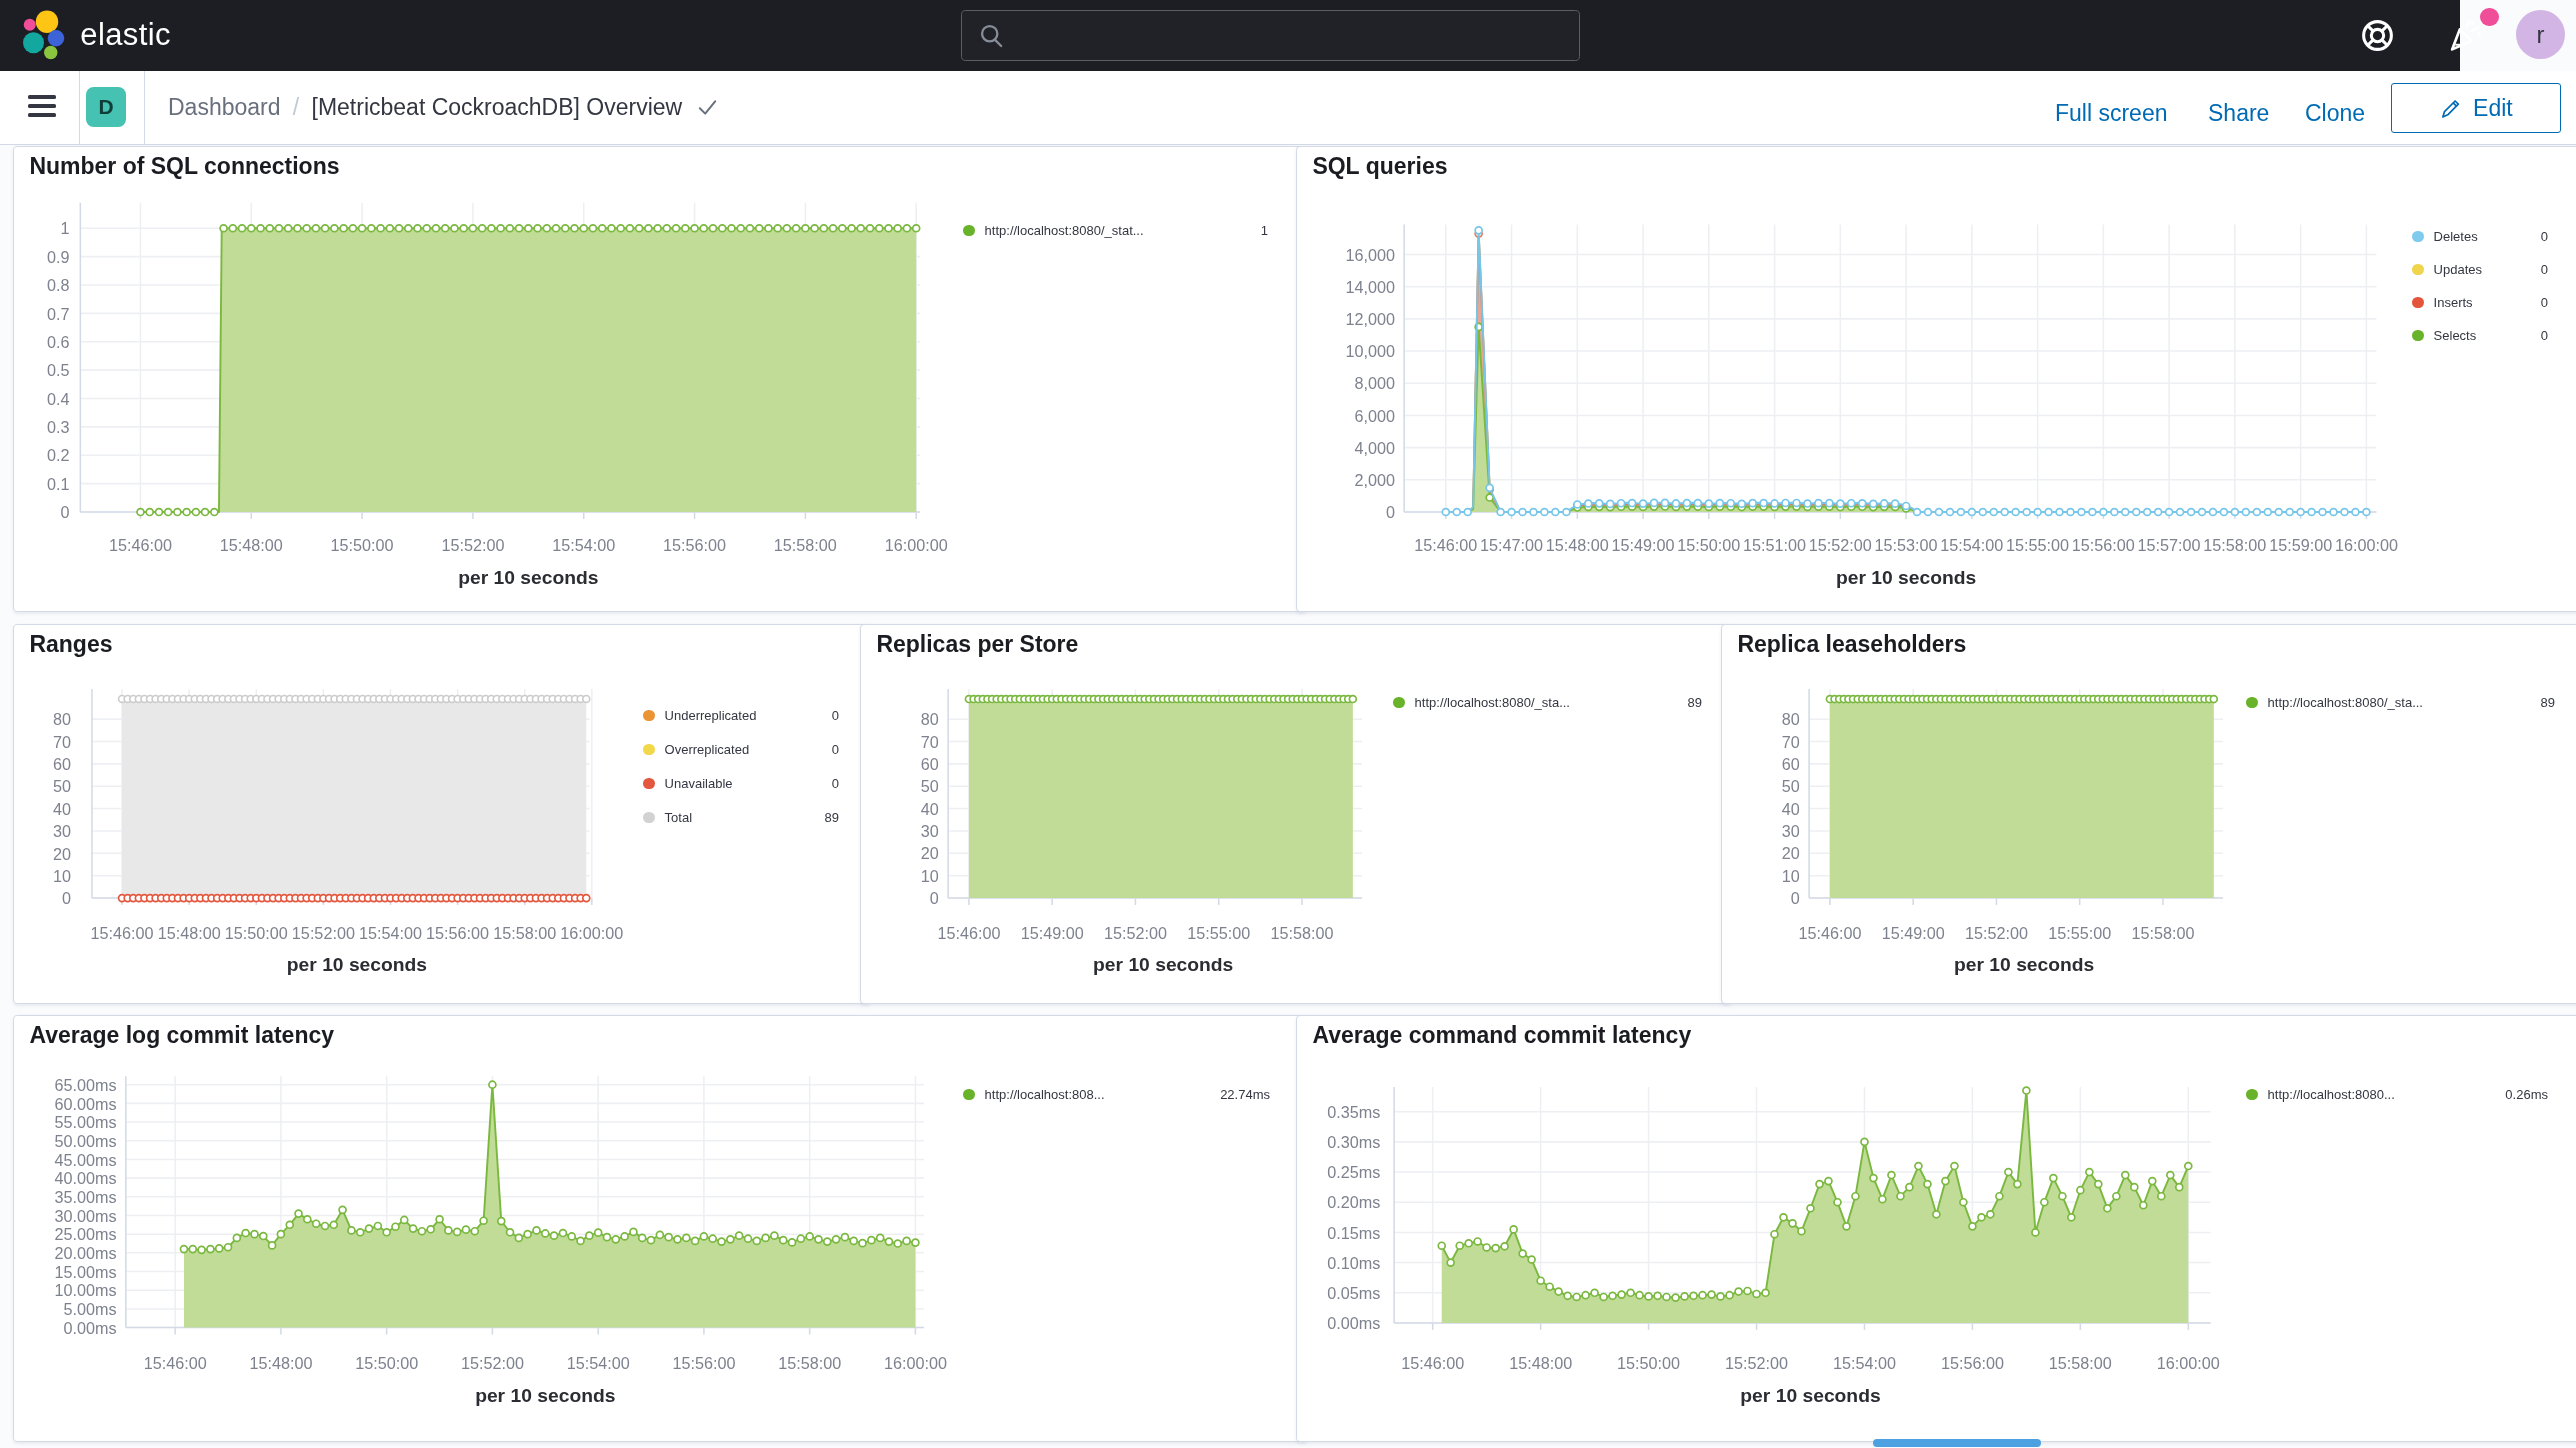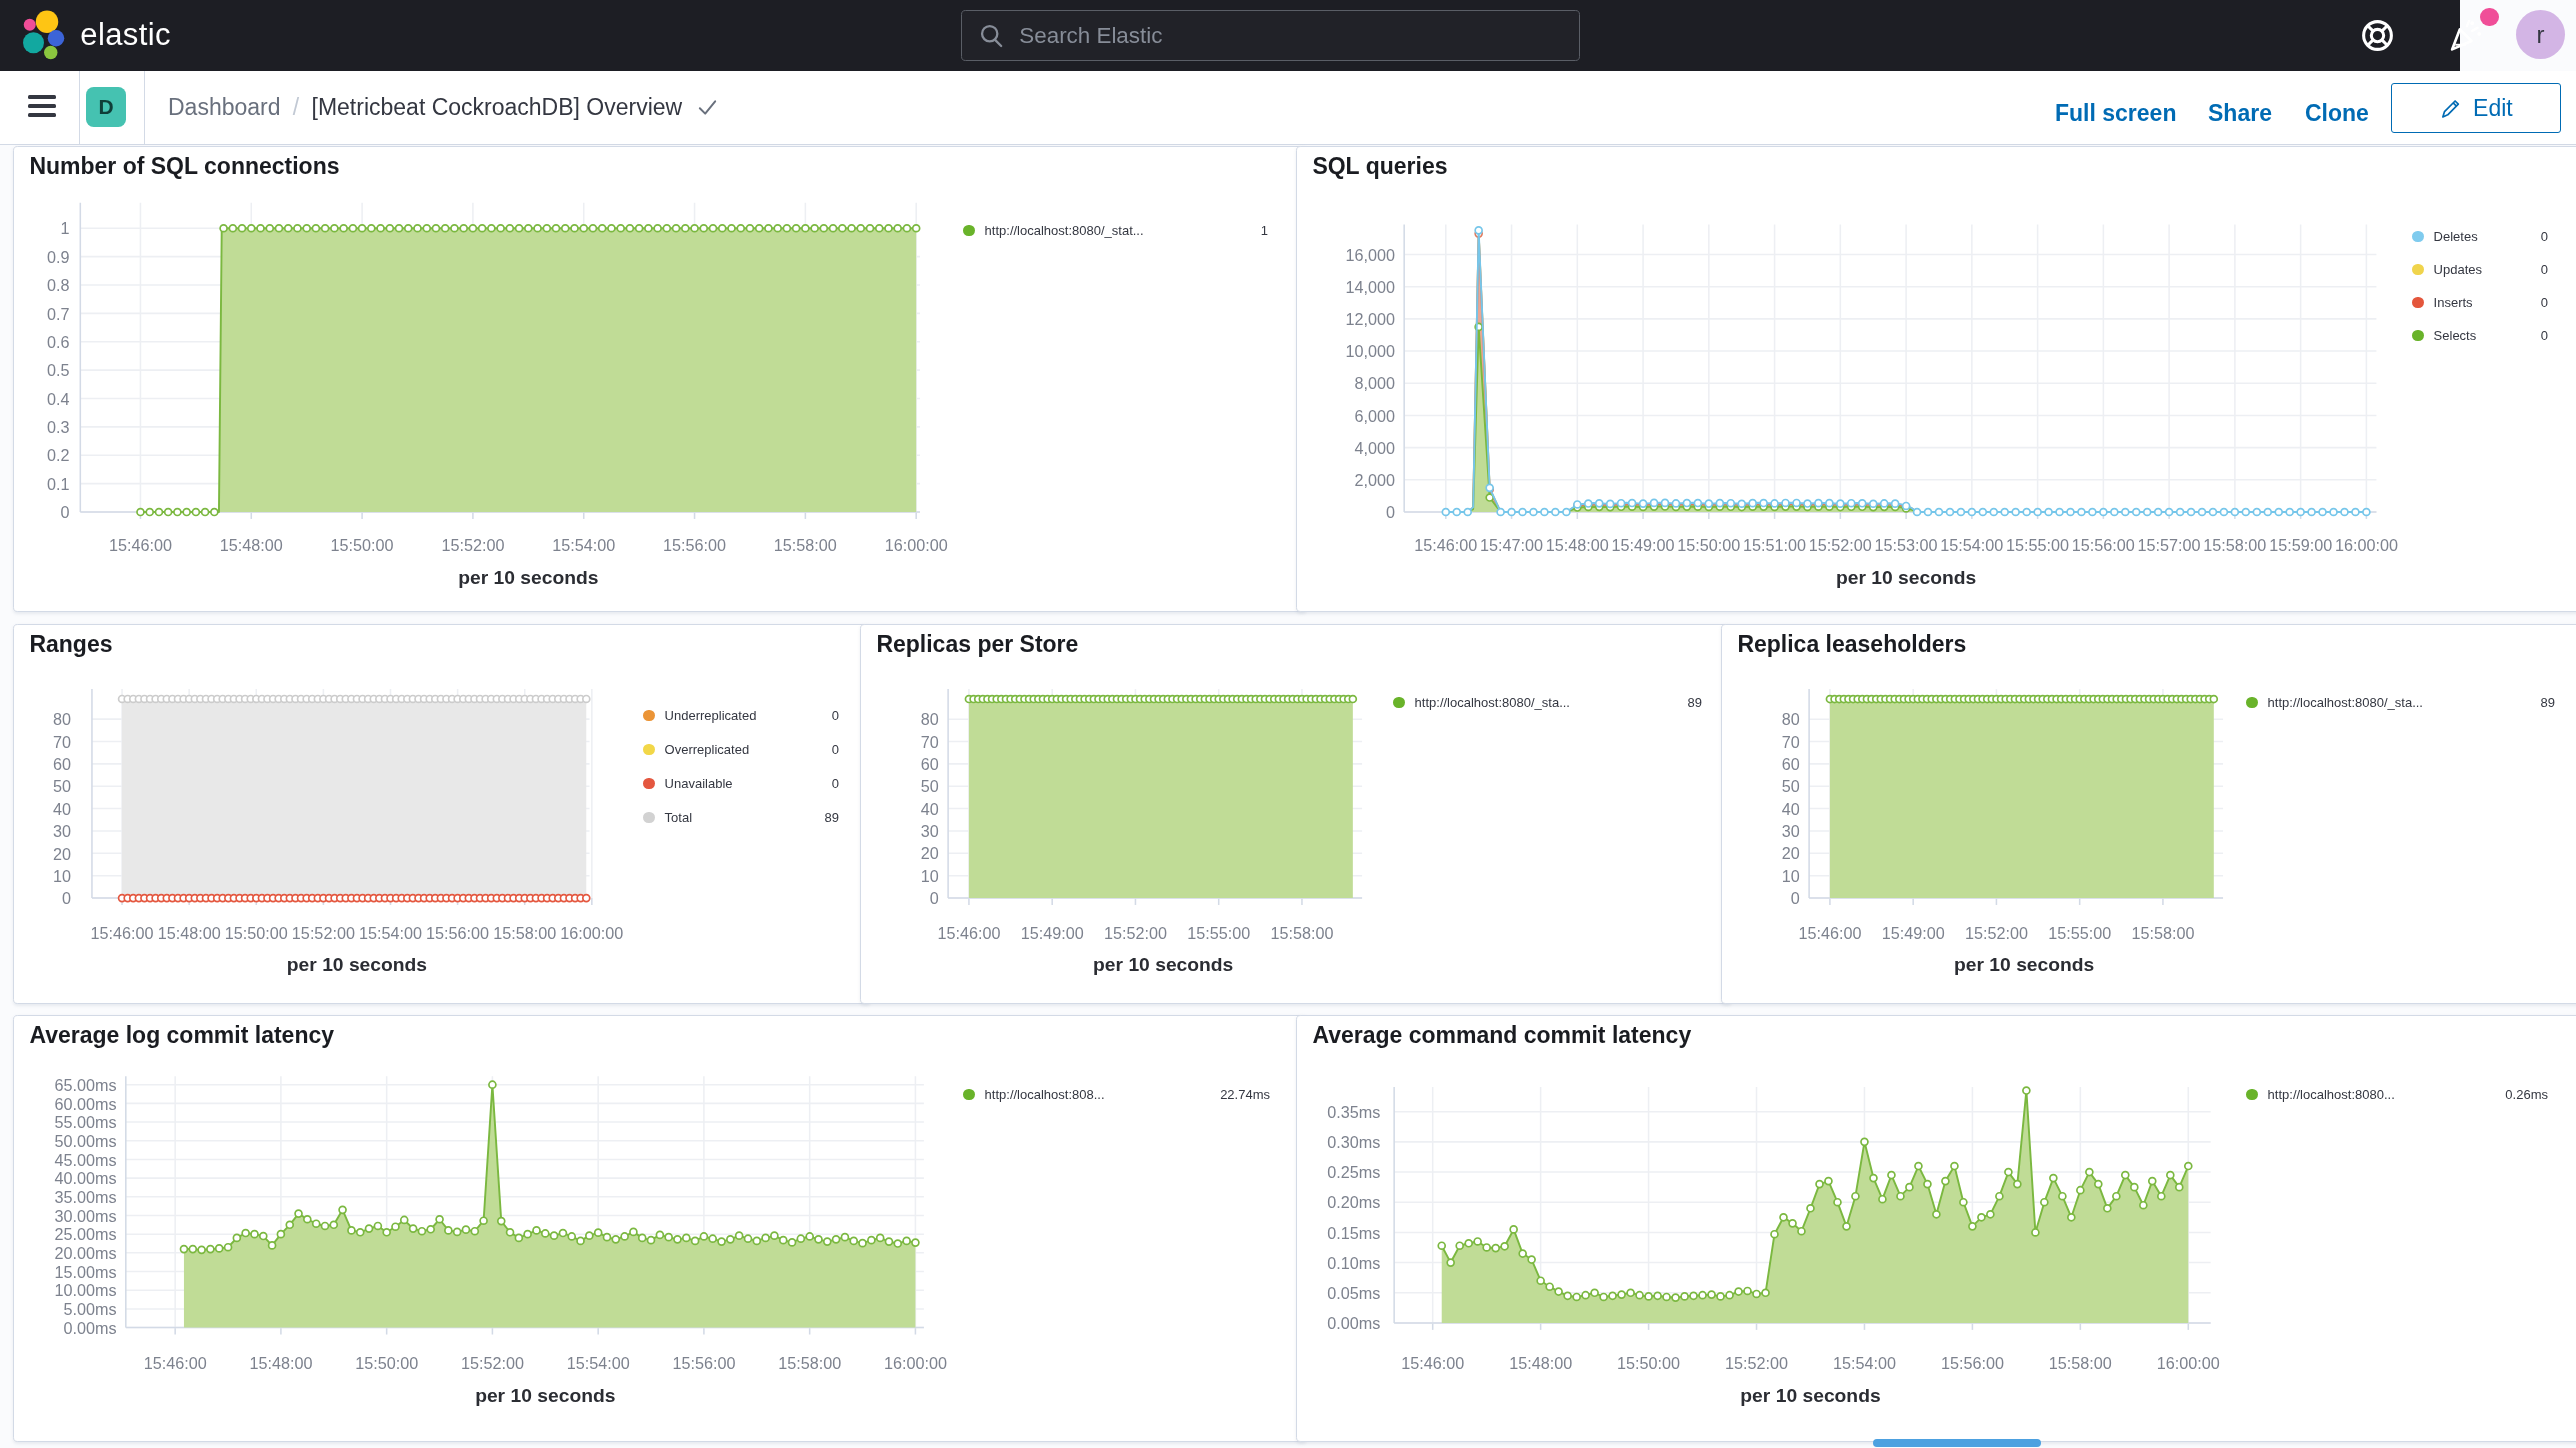--- a/index.html
+++ b/index.html
@@ -19,21 +19,21 @@
   .nav{position:absolute;left:0;top:71px;width:2576px;height:73px;background:#fff;border-bottom:0.8px solid #d3dae6;}
   .vsep{position:absolute;top:0;bottom:0;width:0.8px;background:#d3dae6;}
   .burger{position:absolute;left:28px;top:18.5px;width:35px;height:35px;cursor:pointer;}
   .burger i{display:block;width:28px;height:3.9px;background:#343741;border-radius:1.5px;margin:5.4px 0;}
   .space-badge{position:absolute;left:86px;top:16px;width:40px;height:40px;border-radius:7.7px;background:#45c2b1;color:#0f3e38;font-weight:700;font-size:21px;display:flex;align-items:center;justify-content:center;}
   .crumbs{position:absolute;left:168px;top:0;height:72px;display:flex;align-items:center;font-size:23px;}
   .crumb-root{color:#69707d;}
   .crumb-sep{color:#c2c9d4;margin:0 12.3px;}
   .crumb-title{color:#343741;font-weight:500;}
   .check-ic{margin-left:14px;}
-  .navlink{position:absolute;top:0;height:84px;display:flex;align-items:center;color:#006bb4;font-size:23px;font-weight:700;cursor:pointer;}
+  .navlink{position:absolute;top:0;height:84px;display:flex;align-items:center;color:#006bb4;font-size:23px;font-weight:400;cursor:pointer;}
   .edit-btn{position:absolute;left:2391px;top:12.3px;width:168px;height:48px;border:0.8px solid #006bb4;border-radius:3px;color:#006bb4;font-size:23px;font-weight:500;display:flex;align-items:center;justify-content:center;background:#fff;cursor:pointer;}
   .edit-btn svg{margin-right:10.8px;}
   
   .panel{position:absolute;background:#fff;border:0.8px solid #d3dae6;border-radius:4.6px;box-shadow:0 1.5px 3.1px rgba(152,162,179,.18);padding-left:22px;}
   .ptitle{position:absolute;left:15.4px;top:6.2px;margin:0;font-size:23px;font-weight:700;color:#1a1c21;white-space:nowrap;}
   svg.chart{position:absolute;left:0;top:0;}
   .tick{font-size:21px;fill:#7d828e;font-family:"Liberation Sans","DejaVu Sans",sans-serif;}
   .xlabel{font-size:25px;font-weight:700;fill:#2b2d33;font-family:"Liberation Sans","DejaVu Sans",sans-serif;}
   .legend-item{position:absolute;display:flex;align-items:center;font-size:13px;color:#343741;white-space:nowrap;cursor:pointer;}
   .legend-dot{width:11.6px;height:11.6px;border-radius:50%;margin-right:10px;flex:none;}
@@ -54,21 +54,20 @@
         <circle cx="18" cy="45" r="14" fill="#12a8a0"></circle>
         <circle cx="41" cy="58" r="9" fill="#8bc63f"></circle>
       </svg>
       <span class="brand-text">elastic</span>
     </div>
     <div class="search">
       <svg class="search-ic" width="26" height="26" viewBox="0 0 34 34">
         <circle cx="14" cy="14" r="10" fill="none" stroke="#878d98" stroke-width="3"></circle>
         <line x1="21" y1="22" x2="29" y2="30" stroke="#878d98" stroke-width="3" stroke-linecap="round"></line>
       </svg>
-      <input placeholder="Search Elastic" style="">
     </div>
     <svg class="hdr-ic" style="left:2359px" viewBox="0 0 48 48">
       <circle cx="24" cy="24" r="18" fill="none" stroke="#fff" stroke-width="4"></circle>
       <circle cx="24" cy="24" r="8" fill="none" stroke="#fff" stroke-width="4"></circle>
       <line x1="12" y1="12" x2="18" y2="18" stroke="#fff" stroke-width="4"></line>
       <line x1="36" y1="12" x2="30" y2="18" stroke="#fff" stroke-width="4"></line>
       <line x1="12" y1="36" x2="18" y2="30" stroke="#fff" stroke-width="4"></line>
       <line x1="36" y1="36" x2="30" y2="30" stroke="#fff" stroke-width="4"></line>
     </svg>
     <svg class="hdr-ic" style="left:2446px" viewBox="0 0 48 48">

